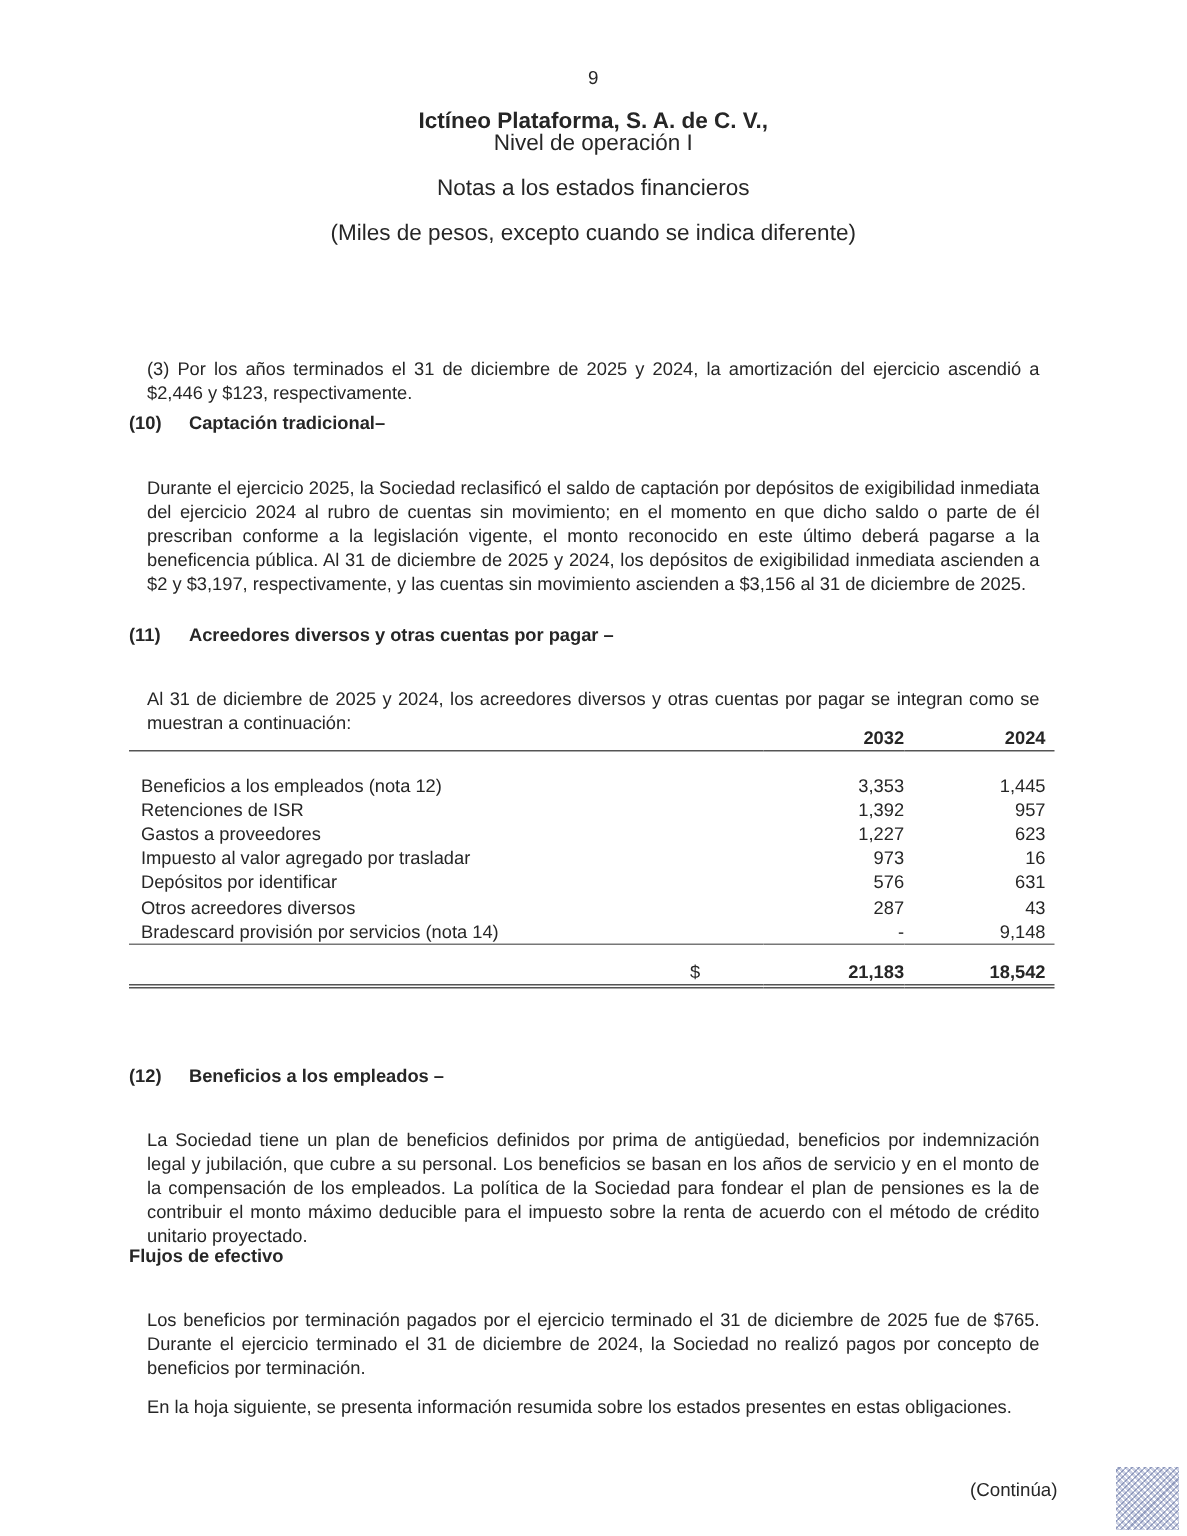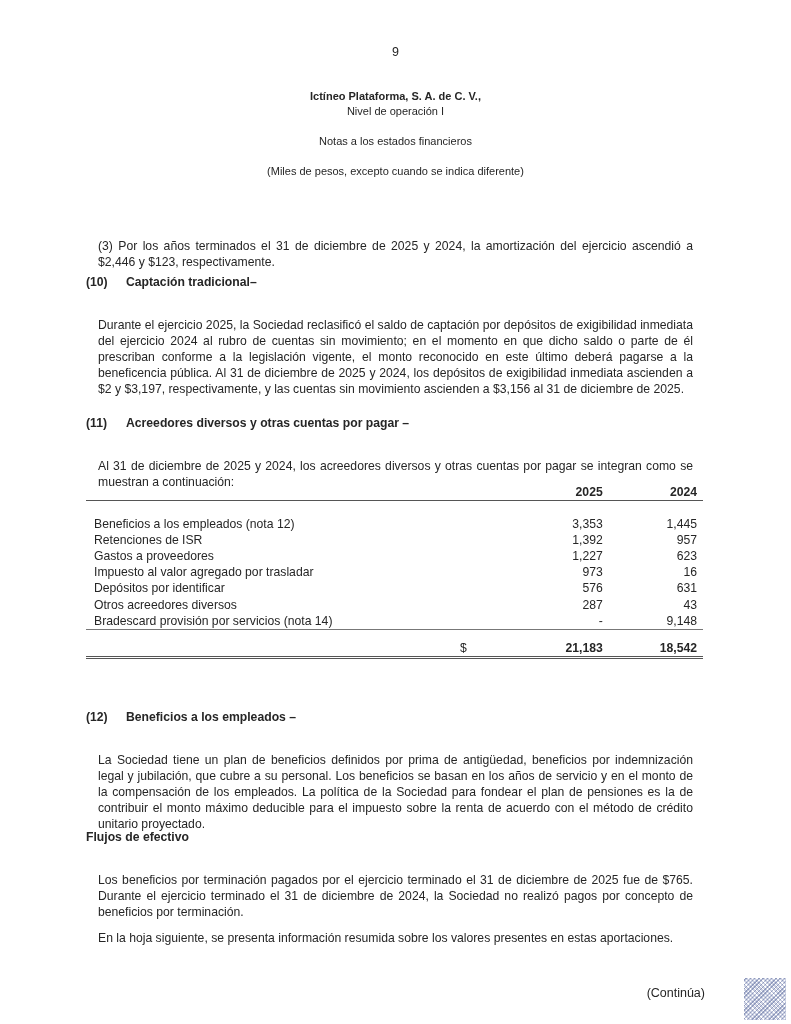--- a/index.html
+++ b/index.html
@@ -2,21 +2,21 @@
 <html><head>
 <meta charset="utf-8">
 <style>
   html, body { margin: 0; padding: 0; background: #ffffff; }
   body {
     width: 791px; height: 1024px; position: relative; overflow: hidden;
     font-family: "Liberation Sans", sans-serif; color: #262626;
     font-size: 12.2px;
   }
   .page-number { position: absolute; top: 45px; left: 0; width: 791px; text-align: center; font-size: 12.5px; }
-  .header { position: absolute; top: 89px; left: 0; width: 791px; text-align: center; font-size: 11px; line-height: 15px; }
+  .header { position: absolute; top: 73px; left: 0; width: 791px; text-align: center; font-size: 15px; line-height: 15px; }
   .header .company { font-weight: bold; }
   .header .gap { height: 15px; }
   .content { position: absolute; left: 86px; width: 619px; }
   .para { text-align: justify; line-height: 16px; margin: 12px; }
   .heading { font-weight: bold; margin: 0; line-height: 16px; }
   .heading .num { display: inline-block; width: 40px; }
   table.fin { border-collapse: collapse; width: 617px; font-size: 12.2px; }
   table.fin td { padding: 0; line-height: 16.1px; height: 16.1px; }
   .col-label { width: 370px; padding-left: 8px !important; }
   .col-sign { width: 50px; }
@@ -73,21 +73,21 @@
 <div class="content" style="top:446px;">
   <p class="para">Al 31 de diciembre de 2025 y 2024, los acreedores diversos y otras cuentas por pagar se integran como se muestran a continuación:</p>
 </div>
 
 <div class="content" style="top:484px;">
   <table class="fin">
     <tbody>
         <tr class="hdr">
       <td class="col-label"></td>
       <td class="col-sign"></td>
-      <td class="col-2025">2025</td>
+      <td class="col-2025">2032</td>
       <td class="col-2024">2024</td>
     </tr>
     <tr>
           <td colspan="4" style="height:15px;line-height:15px;"></td>
         </tr>
     <tr>
       <td class="col-label">Beneficios a los empleados (nota 12)</td>
       <td class="col-sign"></td>
       <td class="col-2025">3,353</td>
       <td class="col-2024">1,445</td>
@@ -153,17 +153,17 @@
 
 <div class="content" style="top:829px;">
   <p class="heading">Flujos de efectivo</p>
 </div>
 
 <div class="content" style="top:860px;">
   <p class="para">Los beneficios por terminación pagados por el ejercicio terminado el 31 de diciembre de 2025 fue de $765. Durante el ejercicio terminado el 31 de diciembre de 2024, la Sociedad no realizó pagos por concepto de beneficios por terminación.</p>
 </div>
 
 <div class="content" style="top:918px;">
-  <p class="para">En la hoja siguiente, se presenta información resumida sobre los valores presentes en estas aportaciones.</p>
+  <p class="para">En la hoja siguiente, se presenta información resumida sobre los estados presentes en estas obligaciones.</p>
 </div>
 
 <div class="continua">(Continúa)</div>
 <div class="qr"></div>
 
 </body></html>

